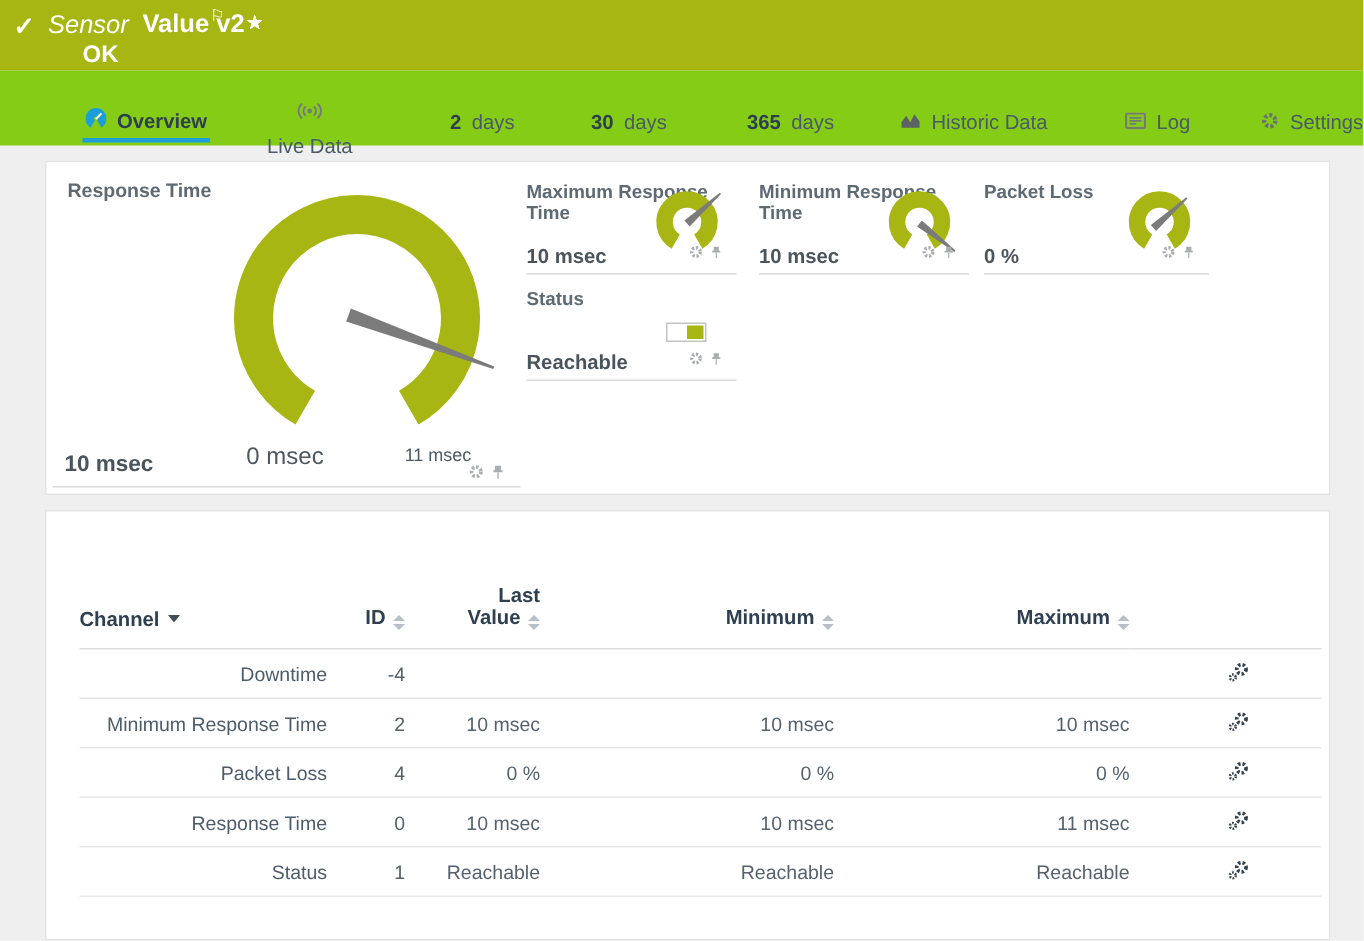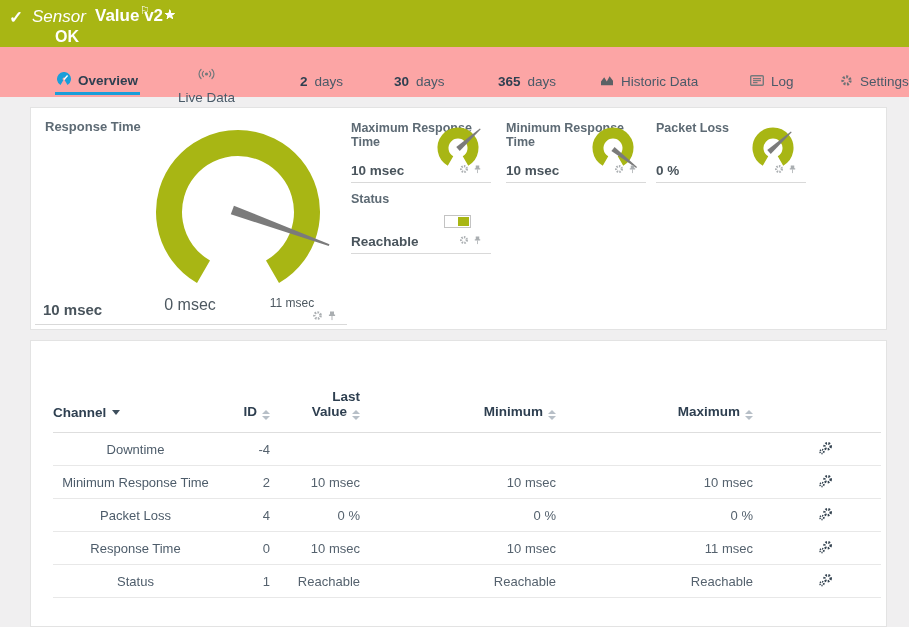--- a/index.html
+++ b/index.html
@@ -12,21 +12,21 @@
             background:#a8b614; color:#fff; }
   .topbar span { position:absolute; white-space:nowrap; }
   .check-ic   { left:9px;  top:7px;  font-size:17px; font-weight:bold; }
   .kind       { left:32px; top:7px;  font-size:17px; font-style:italic; }
   .sname      { left:95px; top:6px;  font-size:17px; font-weight:bold; }
   .flag-ic    { left:140px; top:4px; font-size:11px; }
   .stars      { left:164px; top:7px; font-size:13px; letter-spacing:2px; }
   .okstate    { left:55px; top:28px; font-size:16px; font-weight:bold; }
 
   
-  .tabbar { position:absolute; left:0; top:47px; width:909px; height:50px; background:#fca5a5; }
+  .tabbar { position:absolute; left:0; top:47px; width:909px; height:50px; background:#84cc16; }
   .tab { position:absolute; top:21px; height:27px; display:flex; align-items:center; gap:7px;
          font-size:13.5px; color:#3c4c5a; cursor:pointer; padding:0 2px; }
   .tab .pfx { font-weight:bold; color:#2e3f50; }
   .tab .lbl { color:#4a5a68; }
   .tab.active { border-bottom:3px solid #1b9ed9; }
   .tab.active .lbl { color:#2e3f50; font-weight:bold; }
   .tab svg { flex:0 0 auto; }
 
   
   .card { position:absolute; background:#fff; border:1px solid #e3e3e3; }
@@ -64,21 +64,21 @@
 
   
   table { margin:0 7px 0 22px; width:828px; border-collapse:collapse; table-layout:fixed; }
   col.c-channel { width:165px; } col.c-id { width:52px; } col.c-last { width:90px; }
   col.c-min { width:196px; } col.c-max { width:197px; } col.c-act { width:128px; }
   thead th { padding:48px 0 12px; border-bottom:1px solid #dedede; vertical-align:bottom;
              font-size:13.5px; font-weight:bold; color:#2e3f50; text-align:right; cursor:pointer; }
   thead th.col-channel { text-align:left; }
   tbody td { height:33px; border-bottom:1px solid #e8e8e8; font-size:13px; color:#55626e;
              text-align:right; white-space:nowrap; overflow:hidden; }
-  tbody td.cell-channel { text-align:center; color:#4d5c6a; }
+  tbody td.cell-channel { text-align:right; color:#4d5c6a; }
   tbody td.cell-actions { padding-right:48px; }
   .sort { display:inline-flex; flex-direction:column; gap:2px; margin-left:5px; vertical-align:2px; }
   .sort i { width:0; height:0; border-left:4px solid transparent; border-right:4px solid transparent; }
   .sort .up { border-bottom:4px solid #b7bfc7; }
   .sort .dn { border-top:4px solid #b7bfc7; }
   .sorted-desc { display:inline-block; width:0; height:0; margin-left:6px; vertical-align:2px;
                  border-left:4.5px solid transparent; border-right:4.5px solid transparent;
                  border-top:5.5px solid #3e4e5c; }
 </style>
 </head>

